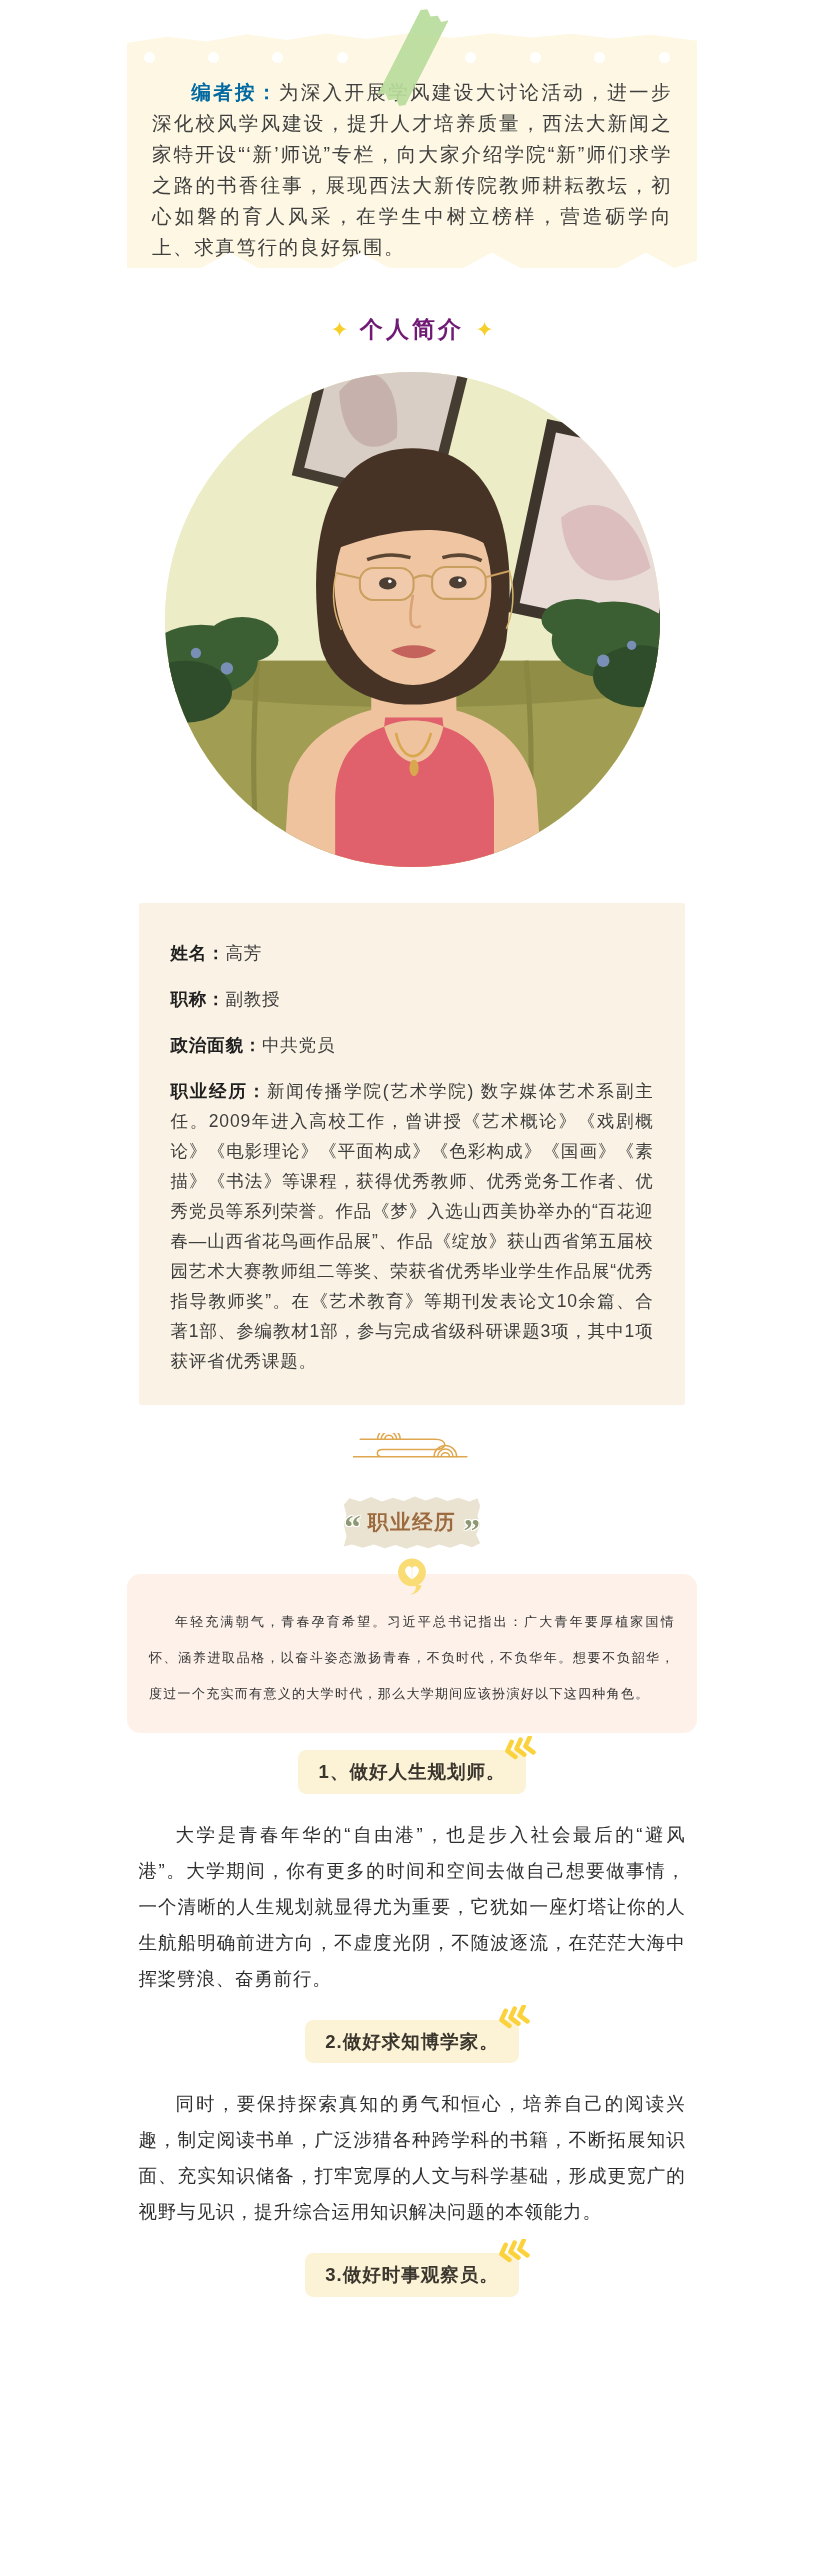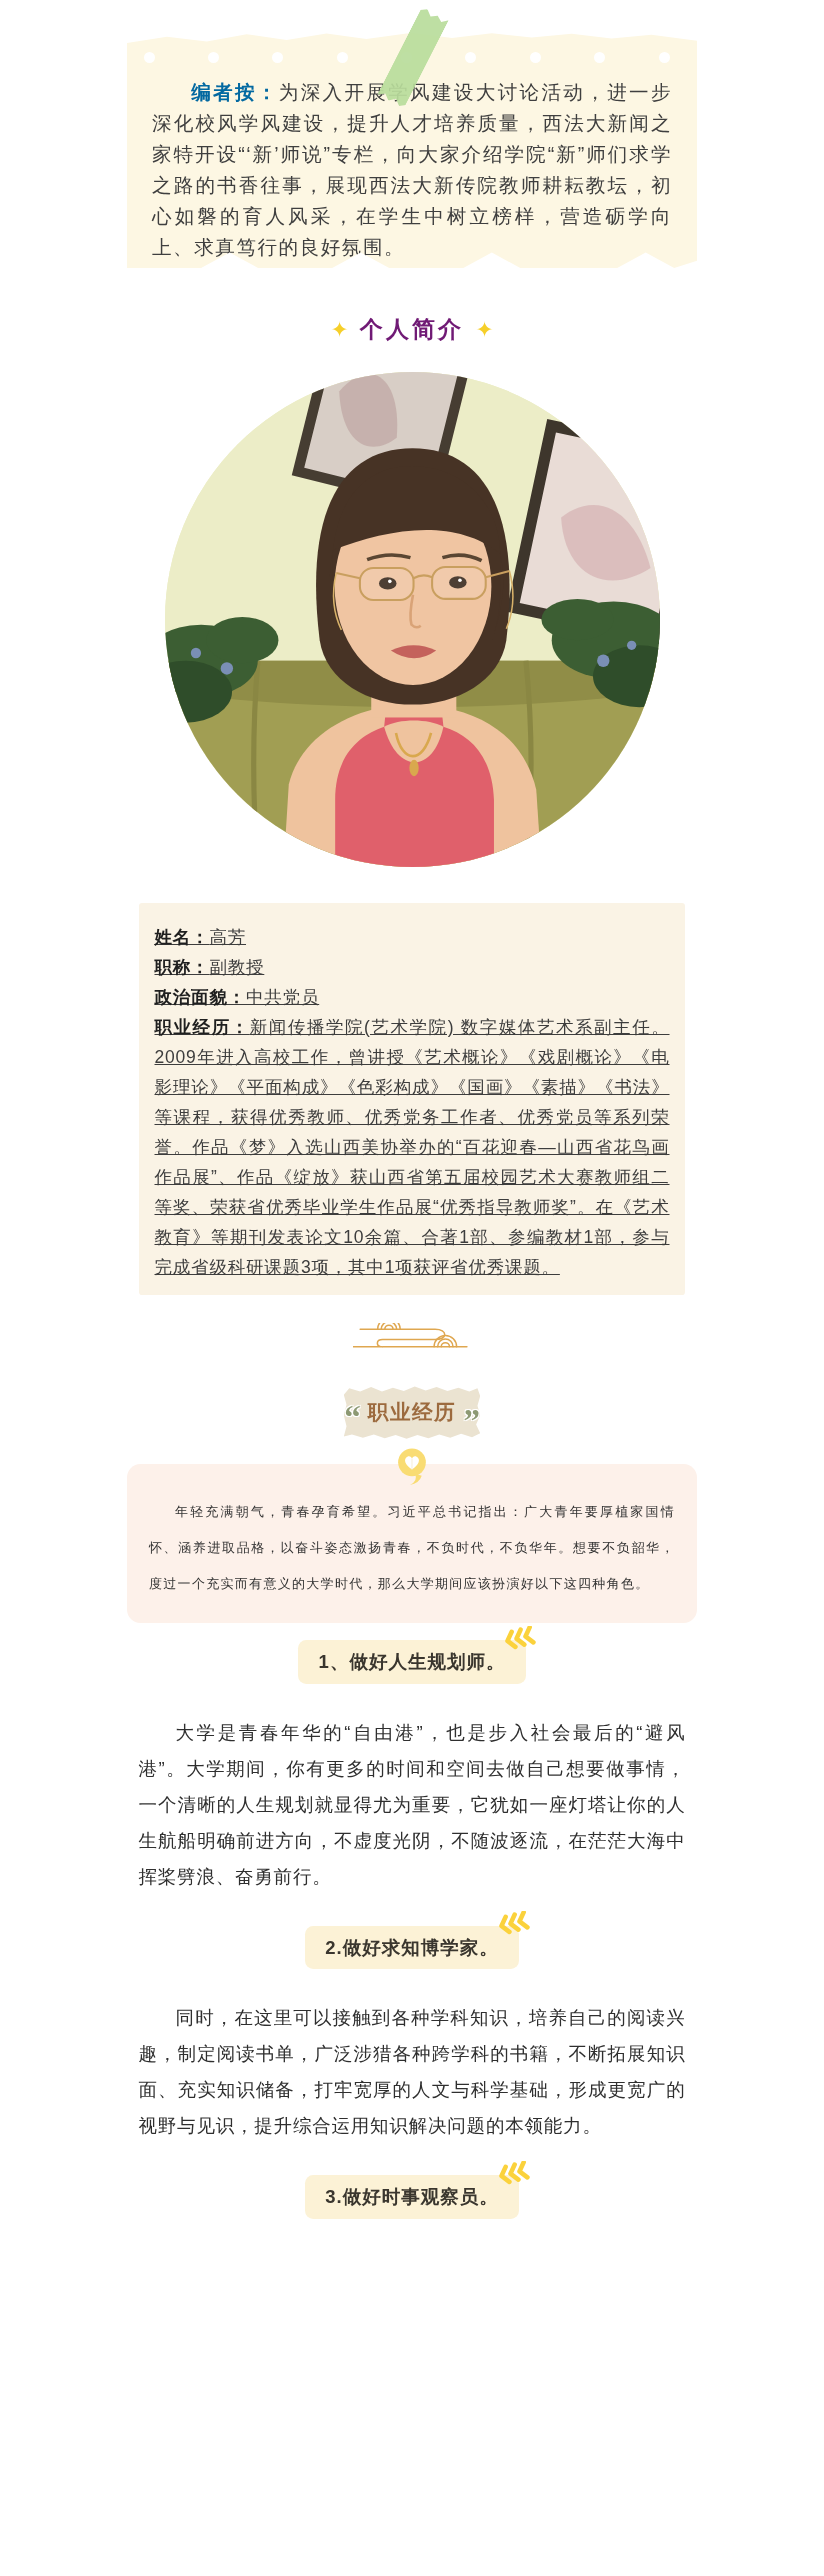--- a/index.html
+++ b/index.html
@@ -44,21 +44,21 @@
   .sparkle{font-size:21.6px;color:#f6cf2a;line-height:1;}
   .photo-wrap{
     width:495px;height:495px;margin:26px auto 0;border-radius:50%;overflow:hidden;background:#ecedc7;
   }
   .photo-wrap svg{display:block;width:100%;height:100%;}
   .info-card{
     width:515px;margin:36px auto 0;background:#faf3e5;border-radius:3.1px;
     padding:18.5px 15.5px 13.4px 15.5px;
     font-size:17.5px;line-height:30px;letter-spacing:0.8px;color:#3d3d3d;
   }
-  .info-card p{margin:0;text-align:justify;text-decoration:underline;}
+  .info-card p{margin:16px;text-align:justify;}
   .info-card b{color:#1f1f1f;}
 
   
   .cloud-divider{display:block;margin:28px auto 0;width:118px;height:27px;}
   .motto{position:relative;width:155px;margin:35px auto 0;height:55px;
     display:flex;justify-content:center;align-items:center;gap:7.2px;}
   .motto::before{
     content:"";position:absolute;left:9.3px;right:9.3px;top:0;bottom:0;background:#ebe3d1;
     clip-path:polygon(0% 18%,4% 6%,12% 12%,20% 4%,28% 12%,36% 5%,44% 11%,52% 3%,60% 10%,
       68% 4%,76% 11%,84% 5%,92% 12%,98% 6%,100% 20%,98% 38%,100% 55%,97% 72%,100% 88%,
@@ -83,21 +83,21 @@
   .bubble{position:absolute;top:-15.5px;left:50%;transform:translateX(-50%);width:33px;height:39px;}
 
   
   .grid-section{
     width:547px;margin:11.3px auto 0;padding:5.2px 12.4px 6.2px 12.4px;
     background-color:#ffffff;
     background-image:linear-gradient(#ececec 0.5px,transparent 0.5px),
                      linear-gradient(90deg,#ececec 0.5px,transparent 0.5px);
     background-size:18px 18px;
   }
-  .sec-block{text-align:center;margin:31px 0;}
+  .sec-block{text-align:center;margin:23px 0;}
   .sec-block.first{margin-top:0;}
   .sec-head{position:relative;display:inline-block;}
   .sec-head-box{
     background:#fcf2d6;border-radius:8.2px;padding:10.3px 20.6px;
     font-size:18.5px;line-height:23px;font-weight:bold;color:#3a362e;letter-spacing:1px;
   }
   .chev{position:absolute;right:-10.3px;top:-14.4px;width:34px;height:24px;}
   .para{margin:0;font-size:18.5px;line-height:36px;letter-spacing:0.8px;color:#2f2f2f;
     text-align:justify;text-indent:2em;}
 </style>
@@ -270,21 +270,21 @@
         <svg class="chev" viewBox="0 0 66 46">
           <g stroke="#fbd23c" stroke-width="9" fill="none" stroke-linecap="round" stroke-linejoin="round" transform="rotate(-14 33 23)">
             <path d="M22,8 L10,23 L22,38"></path>
               <path d="M40,8 L28,23 L40,38"></path>
               <path d="M58,8 L46,23 L58,38"></path>
           </g>
         </svg>
         <div class="sec-head-box">2.做好求知博学家。</div>
       </div>
     </div>
-    <p class="para">同时，在这里可以接触到各种学科知识，培养自己的阅读兴趣，制定阅读书单，广泛涉猎各种跨学科的书籍，不断拓展知识面、充实知识储备，打牢宽厚的人文与科学基础，形成更宽广的视野与见识，提升综合运用知识解决问题的本领能力。</p>
+    <p class="para">同时，要保持探索真知的勇气和恒心，培养自己的阅读兴趣，制定阅读书单，广泛涉猎各种跨学科的书籍，不断拓展知识面、充实知识储备，打牢宽厚的人文与科学基础，形成更宽广的视野与见识，提升综合运用知识解决问题的本领能力。</p>
 
     <div class="sec-block">
       <div class="sec-head">
         <svg class="chev" viewBox="0 0 66 46">
           <g stroke="#fbd23c" stroke-width="9" fill="none" stroke-linecap="round" stroke-linejoin="round" transform="rotate(-14 33 23)">
             <path d="M22,8 L10,23 L22,38"></path>
               <path d="M40,8 L28,23 L40,38"></path>
               <path d="M58,8 L46,23 L58,38"></path>
           </g>
         </svg>

